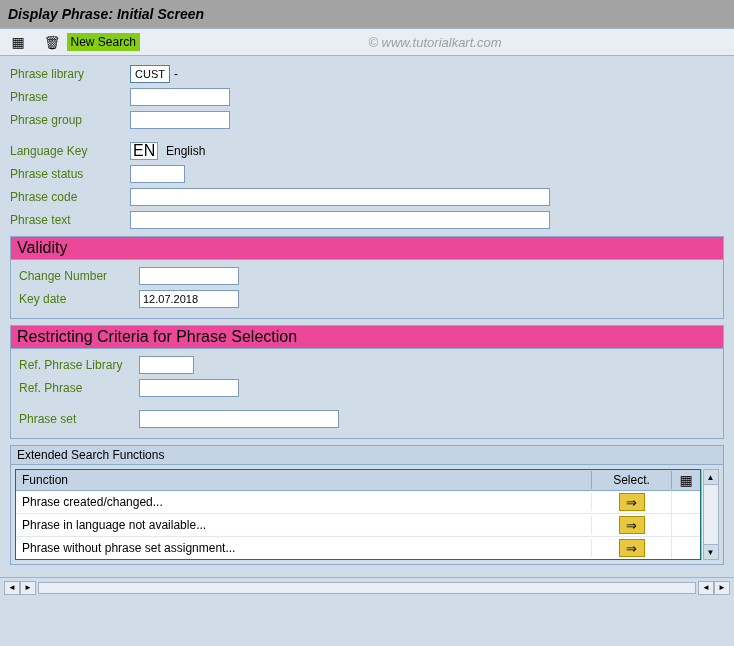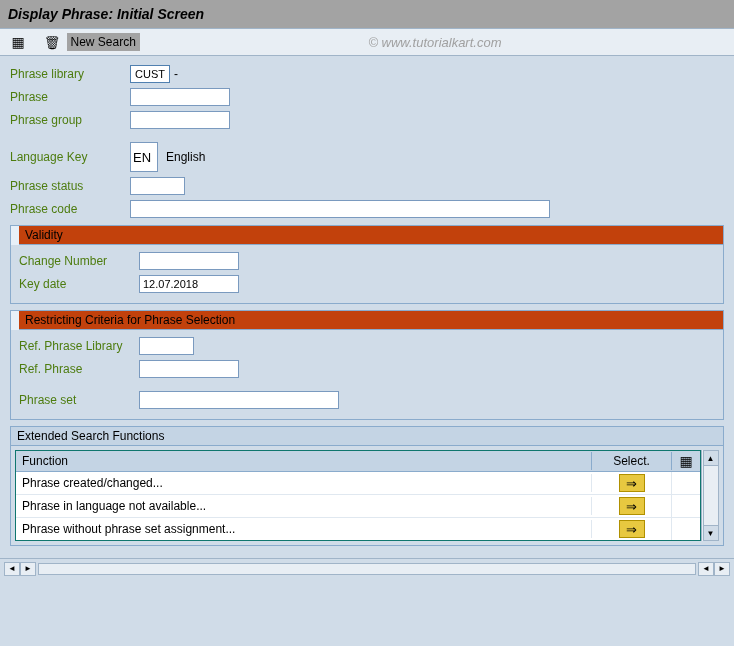--- a/index.html
+++ b/index.html
@@ -25,21 +25,21 @@
       border-bottom: 1px solid #a0b4c8;
       padding: 4px 8px;
       display: flex;
       align-items: center;
       gap: 4px;
     }
     .toolbar-btn {
       display: flex;
       align-items: center;
       gap: 3px;
-      background: #a3a3a3;
+      background: #84cc16;
       border: none;
       cursor: pointer;
       padding: 2px 4px;
       font-size: 12px;
     }
     .toolbar-icon {
       width: 20px;
       height: 18px;
       display: inline-flex;
       align-items: center;
@@ -79,40 +79,39 @@
       padding: 1px 3px;
       outline: none;
     }
     .input-sm { width: 55px; }
     .input-md { width: 100px; }
     .input-xl { width: 420px; }
     .lang-code {
       border: 1px solid #7a9abf;
       background: #fff;
       width: 28px;
-      height: 30px;
-      font-size: 13px;
+      height: 18px;
+      font-size: 16px;
       padding: 1px 2px;
       margin-right: 4px;
     }
     .separator {
       height: 8px;
     }
     .section-box {
       border: 1px solid #8aabcc;
       background: #e8f0f8;
       margin-bottom: 6px;
     }
     .section-header {
-      background: #c2410c;
+      background: #ec4899;
       padding: 2px 6px;
-      font-size: 12px;
+      font-size: 16px;
       font-weight: normal;
       border-bottom: 1px solid #8aabcc;
-      margin-left: 8px;
     }
     .section-body {
       padding: 6px 8px;
       background: #d0dce8;
     }
     .extended-section {
       border: 1px solid #8aabcc;
       background: #fdba74;
       margin-bottom: 4px;
     }
@@ -298,20 +297,24 @@
     <div class="form-row">
       <span class="form-label">Phrase status</span>
       <input class="form-input input-sm" type="text" value="" style="">
     </div>
 
     <div class="form-row">
       <span class="form-label">Phrase code</span>
       <input class="form-input input-xl" type="text" value="" style="">
     </div>
 
+    <div class="form-row">
+      <span class="form-label">Phrase text</span>
+      <input class="form-input" style="width: 420px;" type="text" value="">
+    </div>
   </div>
 
   <div class="section-box">
     <div class="section-header">Validity</div>
     <div class="section-body">
       <div class="form-row">
         <span class="form-label">Change Number</span>
         <input class="form-input input-md" type="text" value="" style="">
       </div>
       <div class="form-row">

